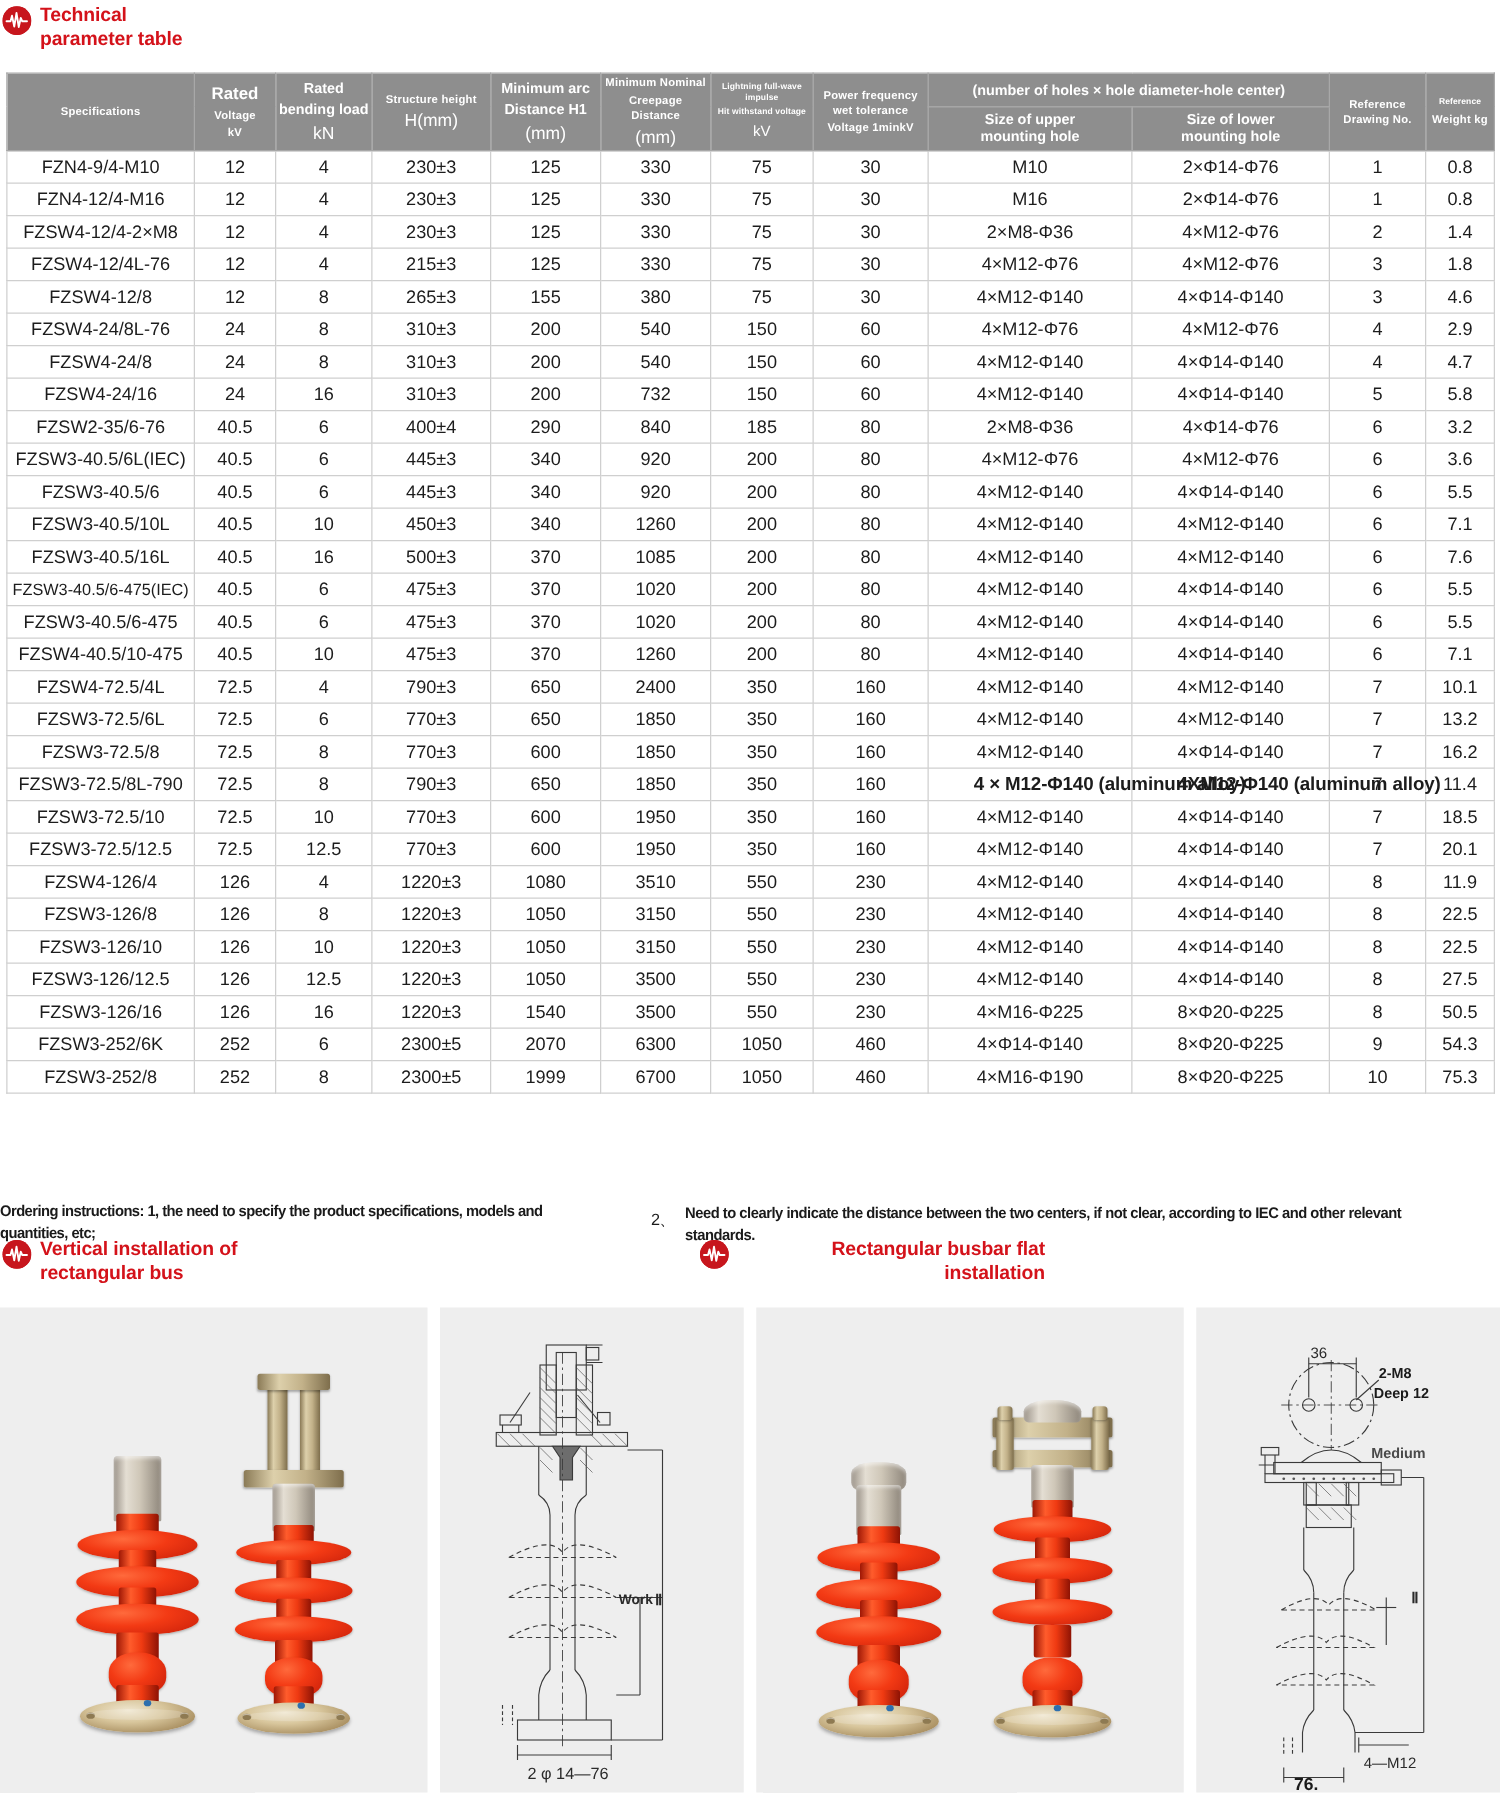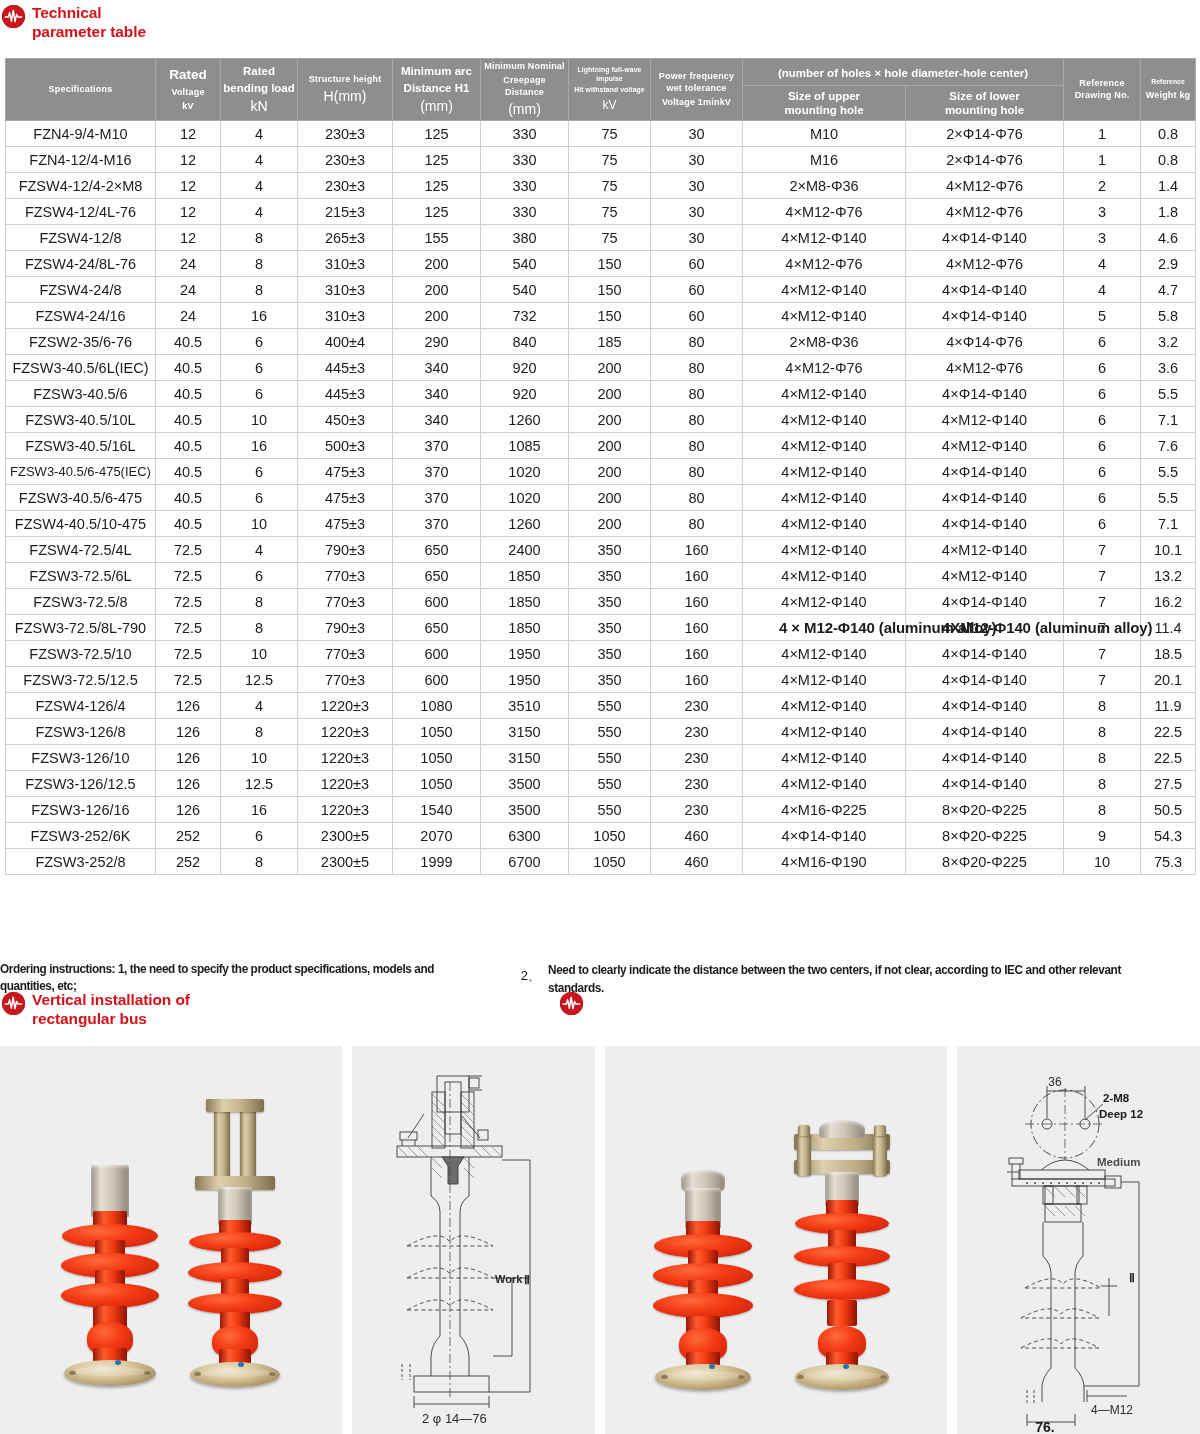--- a/index.html
+++ b/index.html
@@ -727,20 +727,22 @@
 rectangular bus</span>
 </div>
 
 <div class="sec-head" id="head-flat">
   <span class="logo-mark">
     <svg width="23" height="23" viewBox="0 0 23 23" aria-hidden="true">
       <circle cx="11.5" cy="11.5" r="11.5" fill="#c7161d"></circle>
       <path d="M3.2 12 H6.4 L7.6 7.6 L9.4 16.2 L11.2 5.4 L13 16.6 L14.6 9.4 L15.8 12 H19.6" fill="none" stroke="#ffffff" stroke-width="1.5" stroke-linecap="round" stroke-linejoin="round"></path>
     </svg>
   </span>
+  <span class="sec-title">Rectangular busbar flat
+installation</span>
 </div>
 
 <div id="panels">
 
   <div class="panel photo">
     <div class="stage">
 
       <div class="ins" style="left:55px;width:110px;height:250px;">
         <div class="cap-metal" style="width:38px;height:52px;bottom:183px;"></div>
         <div class="core-r" style="width:34px;height:26px;bottom:163px;"></div>

